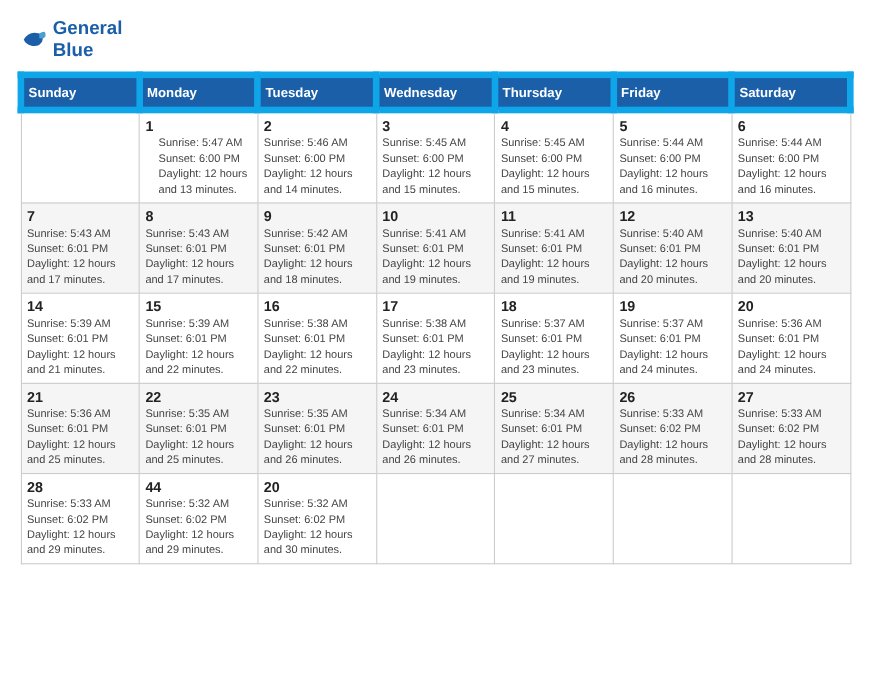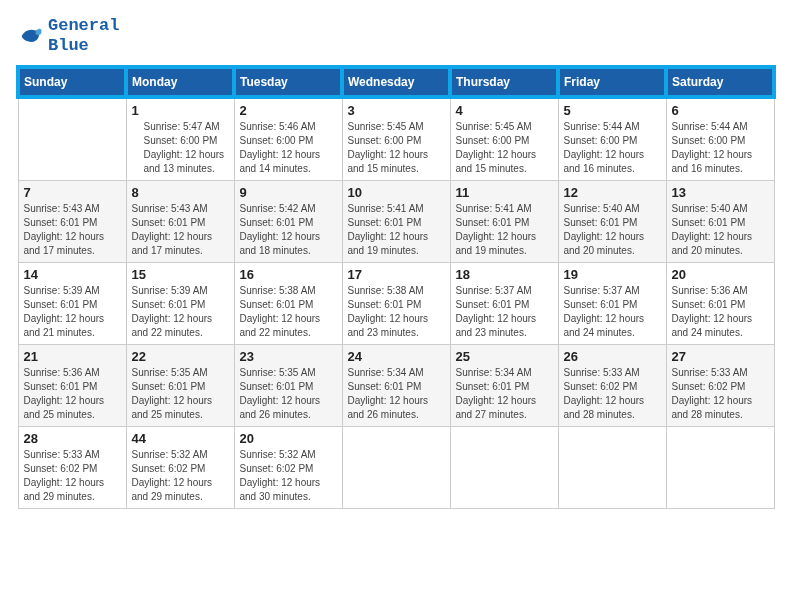--- a/index.html
+++ b/index.html
@@ -8,21 +8,20 @@
       background: #fff;
       width: 792px;
       min-height: 612px;
       padding: 16px;
     }
     .header {
       display: flex;
       justify-content: space-between;
       align-items: center;
       margin-bottom: 8px;
-      font-family: Liberation Mono, monospace;
     }
     .logo {
       display: flex;
       align-items: center;
       gap: 4px;
     }
     .logo-bird {
       width: 28px;
       height: 28px;
     }
@@ -44,21 +43,21 @@
       border-collapse: collapse;
       font-size: 11px;
     }
     .calendar-table th {
       background-color: #1a5fa8;
       color: #fff;
       padding: 6px 4px;
       text-align: left;
       font-size: 12px;
       font-weight: bold;
-      border: 4px solid #0ea5e9;
+      border: 6px solid #0ea5e9;
     }
     .calendar-table td {
       border: 1px solid #ccc;
       vertical-align: top;
       padding: 4px 5px;
       width: 108px;
       height: 80px;
     }
     .day-number {
       font-weight: bold;

